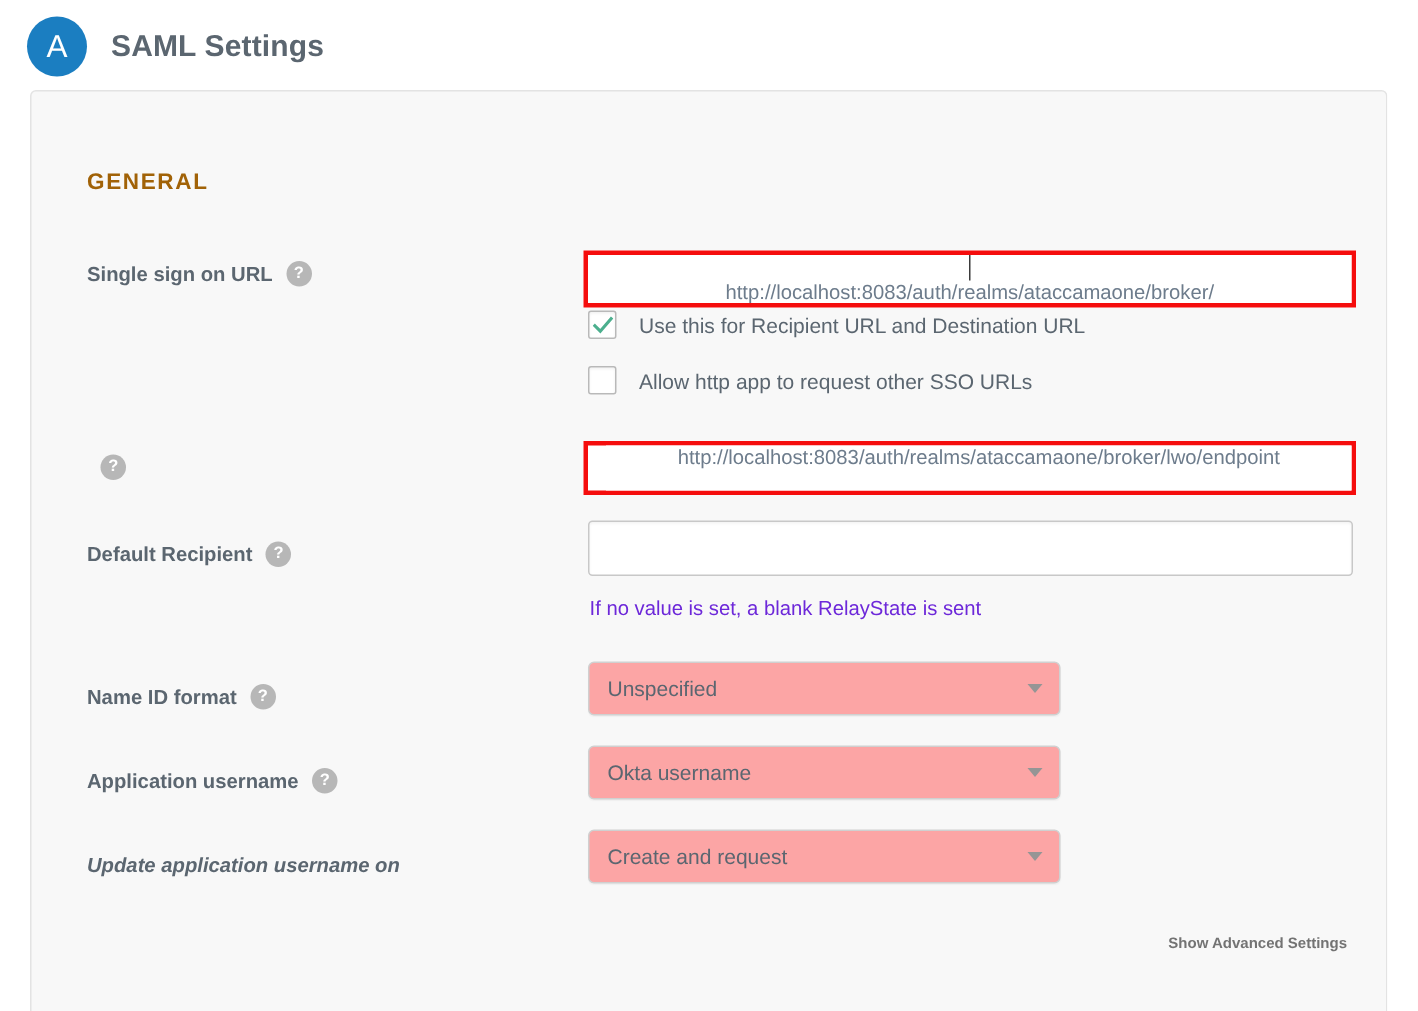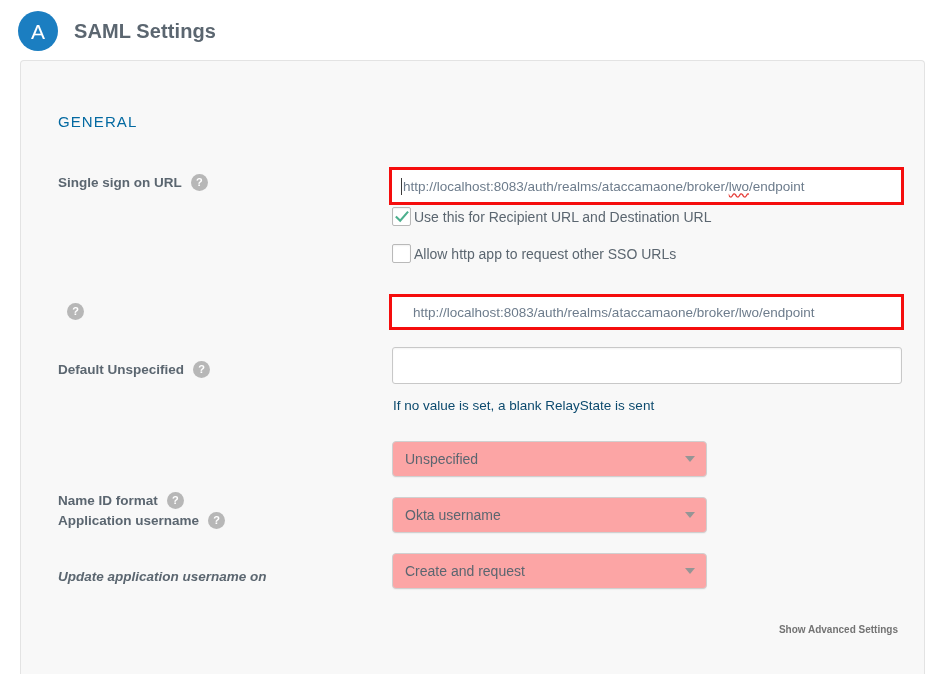--- a/index.html
+++ b/index.html
@@ -58,23 +58,23 @@
     border-bottom: none;
     border-radius: 4px 4px 0 0;
     box-sizing: border-box;
   }
 
   .section-title {
     position: absolute;
     left: 37px;
     top: 52px;
     font-size: 15px;
-    color: #0369a1;
+    color: #a16207;
     letter-spacing: 1.1px;
-    font-weight: 400;
+    font-weight: 700;
   }
 
   
   .form {
     position: absolute;
     left: 0;
     top: 0;
     width: 100%;
   }
   .row {
@@ -120,20 +120,21 @@
     border: 1px solid #c8c8c8;
     border-radius: 3px;
     font-size: 13.5px;
     color: #6d7c8c;
     padding: 0 9px;
     display: flex;
     align-items: center;
     box-shadow: inset 0 1px 2px rgba(0,0,0,.05);
     white-space: nowrap;
     overflow: hidden;
+    flex-direction: column;
   }
   .highlight-box {
     box-sizing: border-box;
     border: 3px solid #f50d0d;
     background: #ffffff;
     padding: 0;
   }
   .highlight-box .textbox {
     border: none;
     box-shadow: none;
@@ -152,21 +153,21 @@
   .spell {
     text-decoration: underline wavy #e53935;
     text-decoration-skip-ink: none;
     text-underline-offset: 2px;
   }
 
   .hint {
     position: absolute;
     left: 372px;
     font-size: 13.5px;
-    color: #0c4a6e;
+    color: #6d28d9;
   }
 
   
   .checkrow {
     position: absolute;
     left: 371px;
     display: flex;
     align-items: center;
   }
   .checkbox {
@@ -177,21 +178,21 @@
     background: #ffffff;
     box-sizing: border-box;
     display: flex;
     align-items: center;
     justify-content: center;
     flex: 0 0 auto;
     box-shadow: inset 0 1px 2px rgba(0,0,0,.06);
   }
   .checkbox svg { display: block; }
   .check-label {
-    margin-left: 3px;
+    margin-left: 15px;
     font-size: 14px;
     color: #5b6670;
     white-space: nowrap;
   }
 
   
   .select {
     box-sizing: border-box;
     width: 315px;
     height: 36px;
@@ -279,35 +280,35 @@
 
       <div class="field-col highlight-box" style="left:368px; top:-4px; width:515px; height:36px;padding-left:12px;">
         <div class="textbox">
           <span>http://localhost:8083/auth/realms/ataccamaone/broker/lwo/endpoint</span>
         </div>
       </div>
     </div>
 
     <div class="row" style="top:295px;">
       <div class="label" style="top:0px; height:26px;">
-        <span>Default Unspecified</span>
+        <span>Default Recipient</span>
         <span class="help-icon">?</span>
       </div>
 
       <div class="field-col" style="left:371px; top:-9px;">
         <div class="textbox" style="width:510px; height:37px;">
           <span placeholder=""></span>
         </div>
       </div>
 
       <div class="hint" style="top:42px;">If no value is set, a blank RelayState is sent</div>
     </div>
 
     <div class="row" style="top:390px;">
-      <div class="label" style="top:0px; height:26px;margin-top:36px;">
+      <div class="label" style="top:0px; height:26px;">
         <span>Name ID format</span>
         <span class="help-icon">?</span>
       </div>
       <div class="field-col" style="left:371px; top:-10px;">
         <div class="select">
           <span>Unspecified</span>
           <span class="caret-down"></span>
         </div>
       </div>
     </div>

